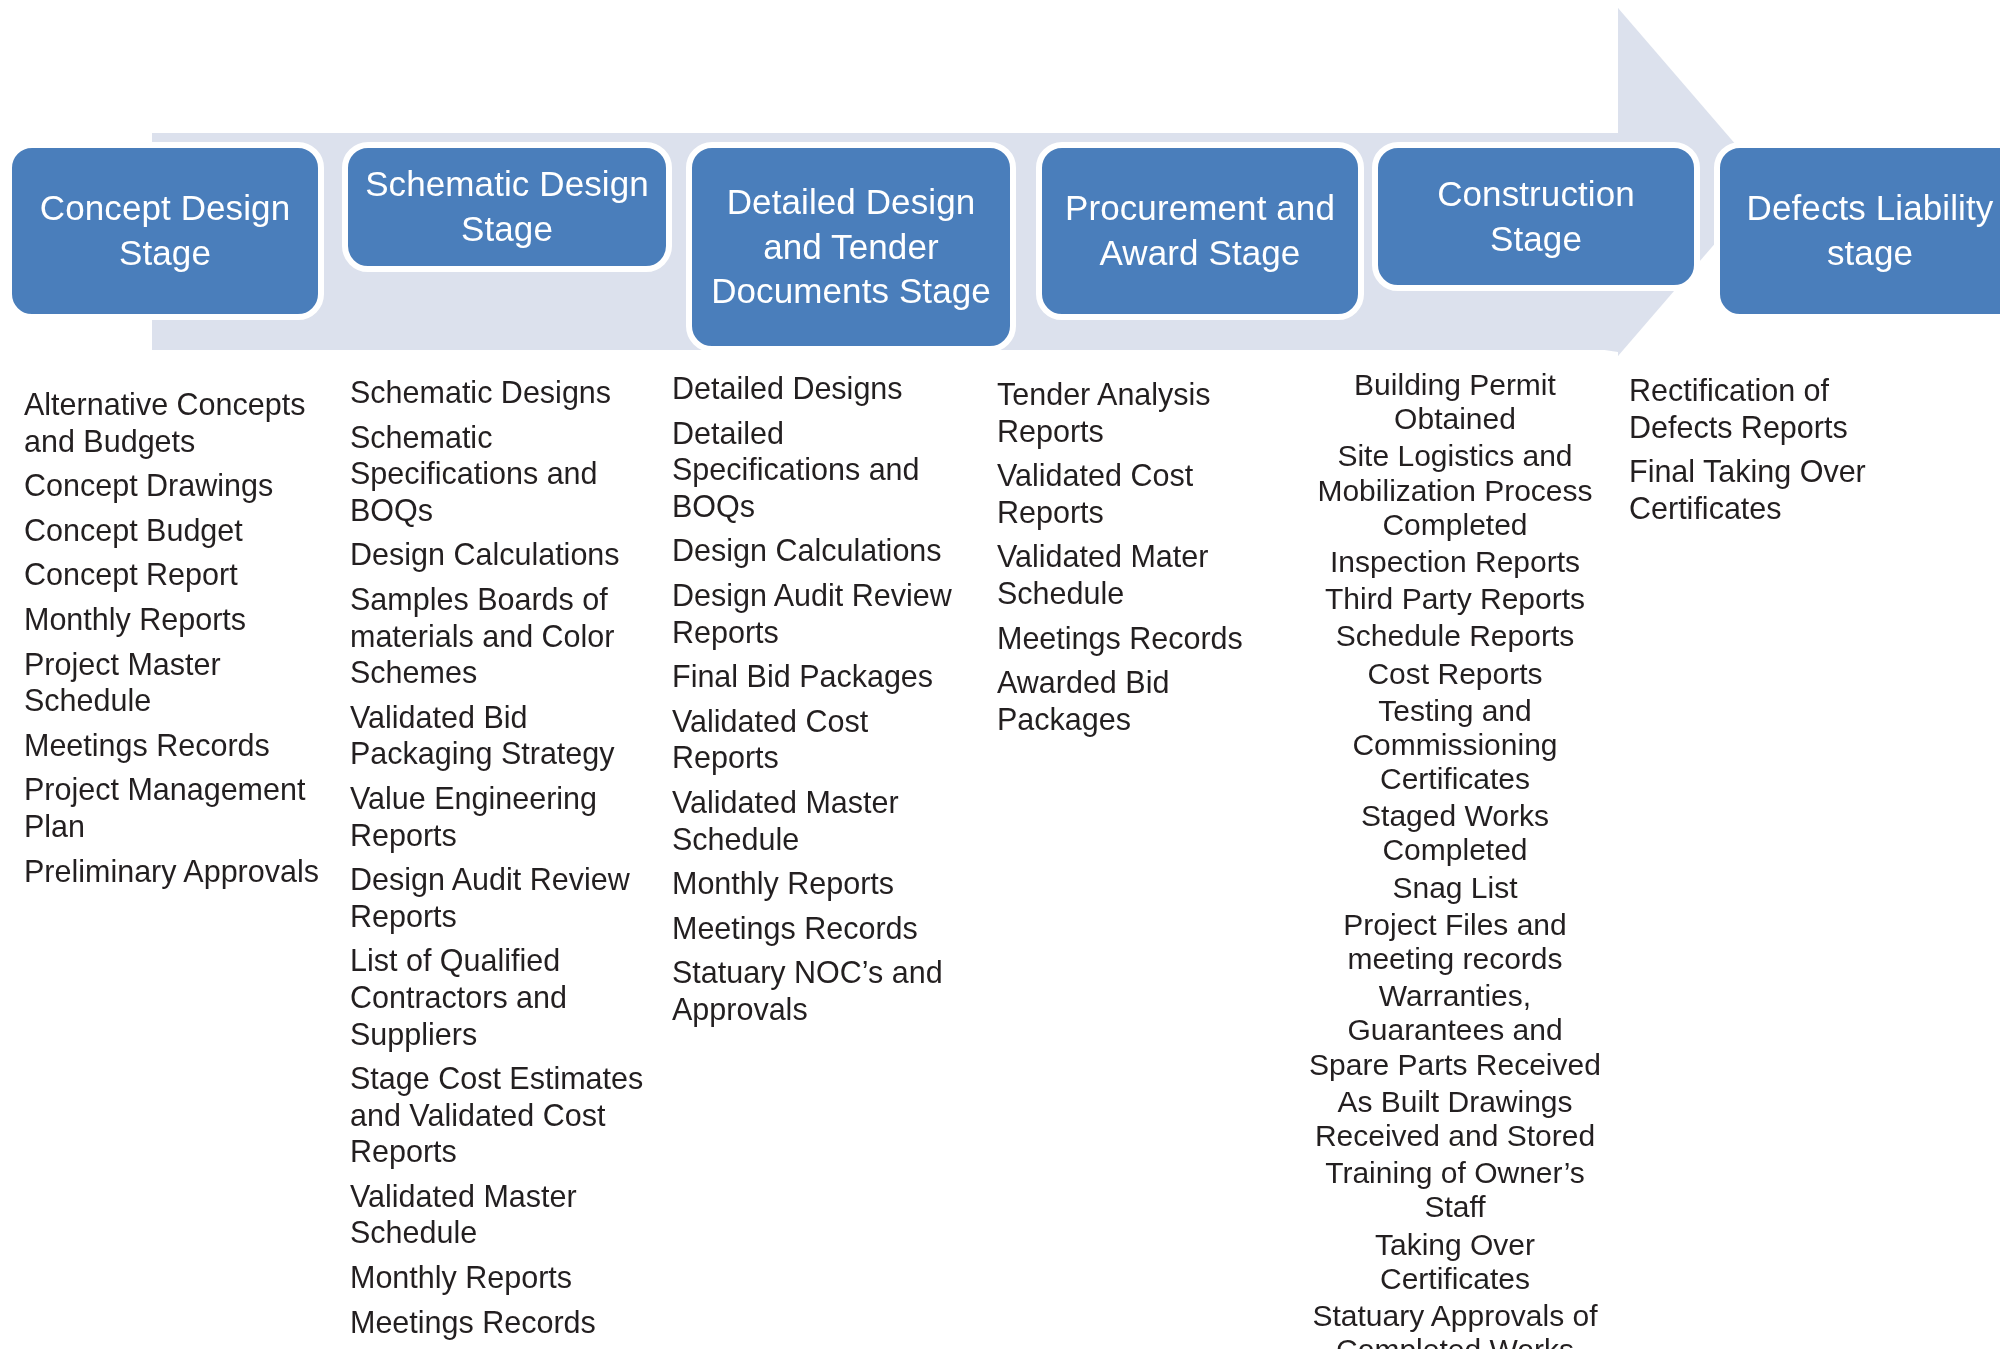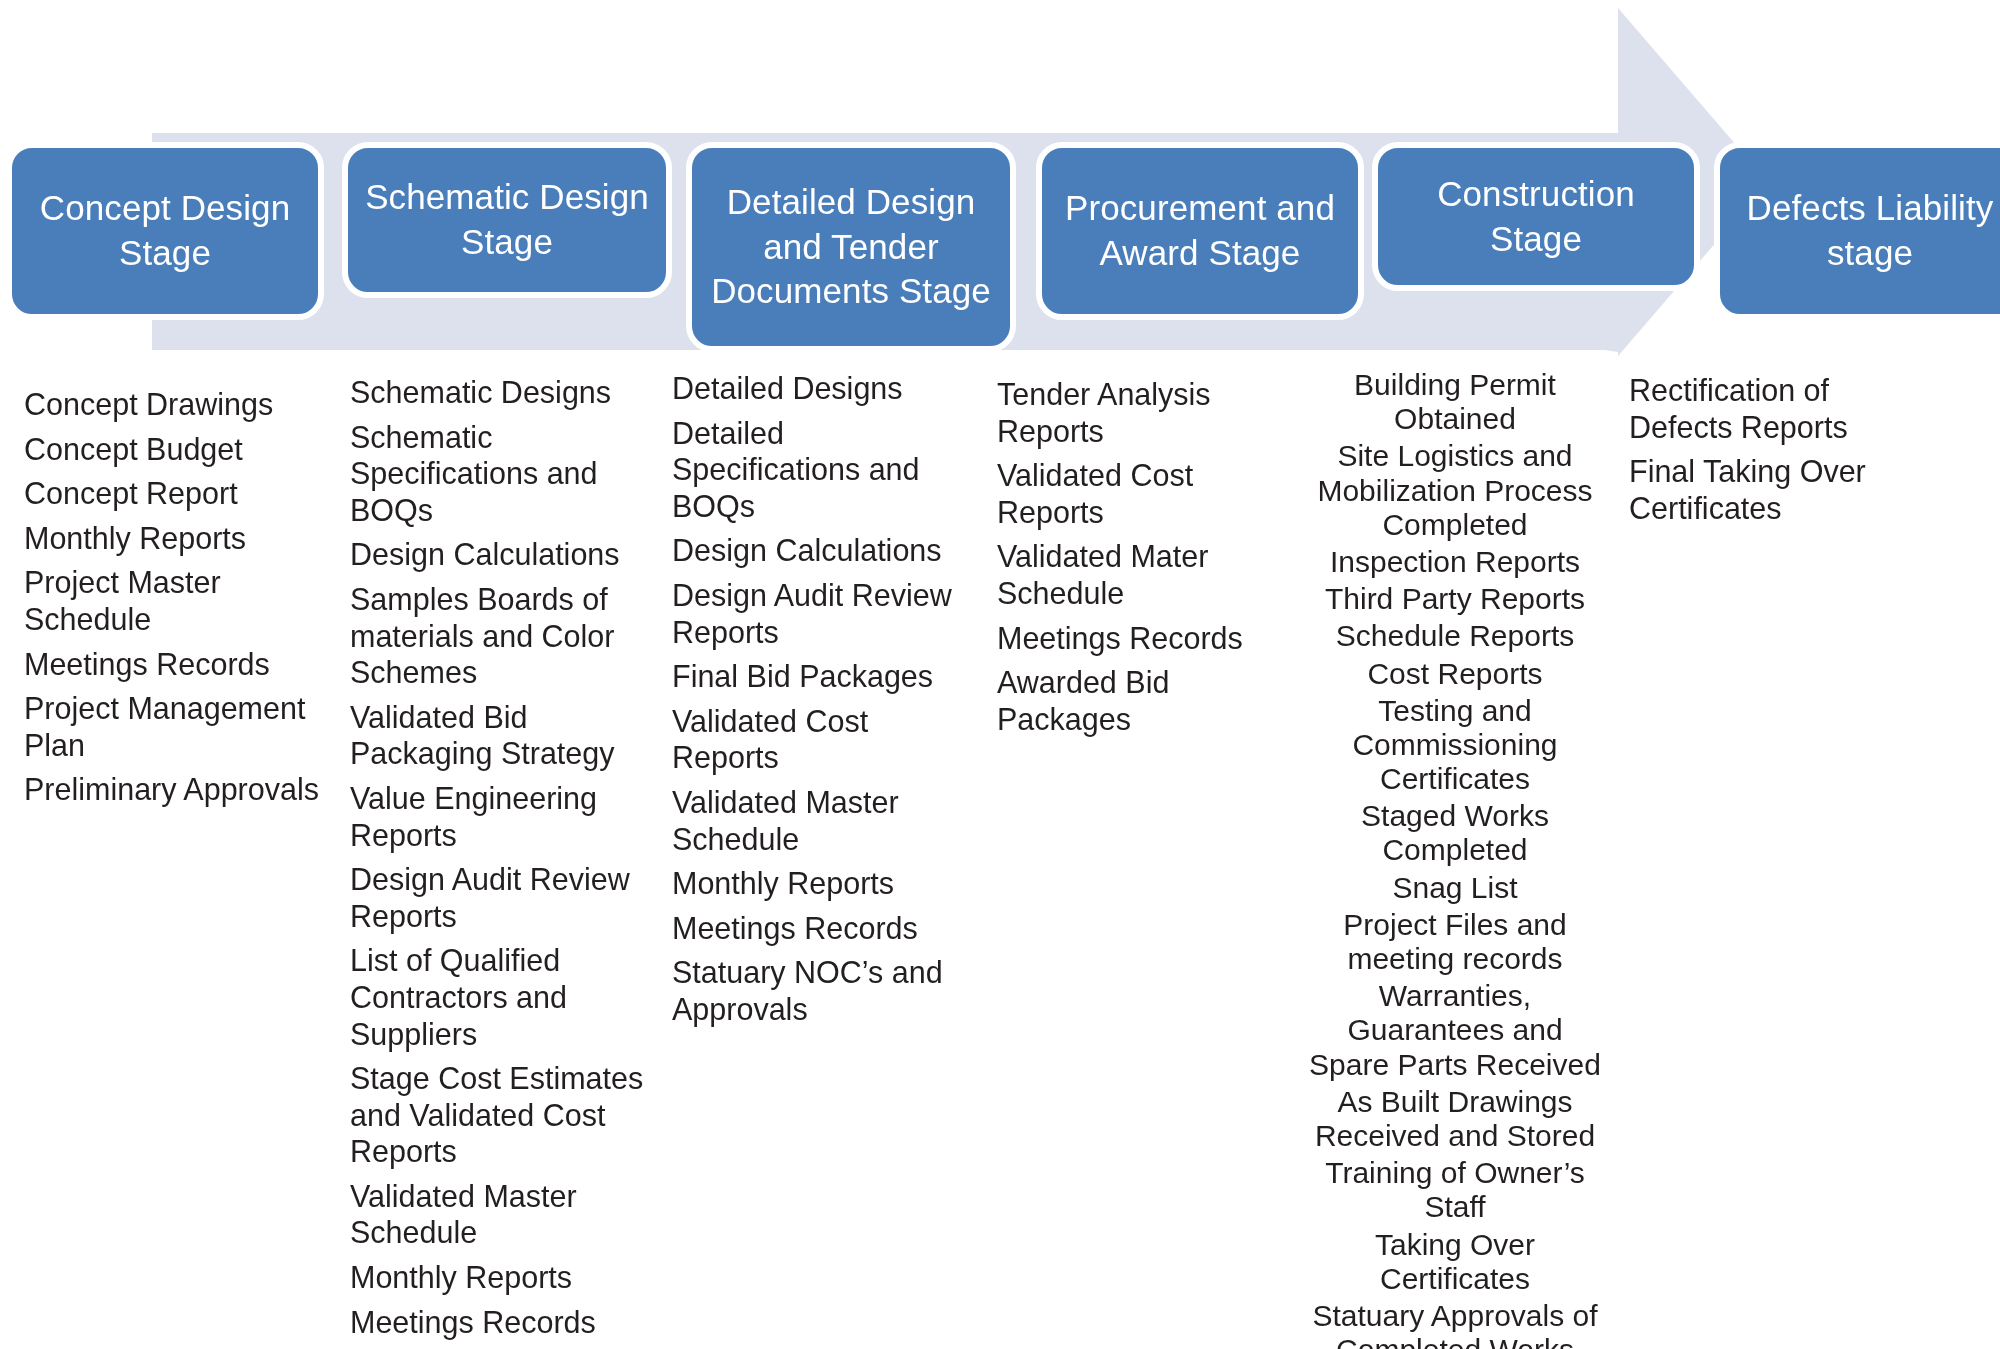--- a/index.html
+++ b/index.html
@@ -84,40 +84,41 @@
 
       <polygon points="1618,8 1768,182 1618,356" fill="#dce1ed"></polygon>
       <polygon points="1618,8 1618,356 1700,182" fill="#dce1ed"></polygon>
     </svg>
   </div>
 
   <div id="stage-boxes">
     <div class="stage-box" style="width:318px;height:178px;margin-left:6px;">
       <span>Concept Design Stage</span>
     </div>
-    <div class="stage-box" style="width:330px;height:156px;margin-left:18px;">
+    <div class="stage-box" style="width:330px;height:130px;margin-left:18px;">
       <span>Schematic Design Stage</span>
     </div>
     <div class="stage-box" style="width:330px;height:210px;margin-left:14px;">
       <span>Detailed Design and Tender Documents Stage</span>
     </div>
     <div class="stage-box" style="width:328px;height:178px;margin-left:20px;">
       <span>Procurement and Award Stage</span>
     </div>
     <div class="stage-box" style="width:328px;height:149px;margin-left:8px;">
       <span>Construction Stage</span>
     </div>
     <div class="stage-box" style="width:312px;height:178px;margin-left:14px;">
       <span>Defects Liability stage</span>
     </div>
   </div>
 
   <div id="columns">
 
     <div class="col" id="col-1" style="width:300px;margin-left:24px;margin-top:26px;">
+      <div class="item">Alternative Concepts and Budgets</div>
       <div class="item">Concept Drawings</div>
       <div class="item">Concept Budget</div>
       <div class="item">Concept Report</div>
       <div class="item">Monthly Reports</div>
       <div class="item">Project Master Schedule</div>
       <div class="item">Meetings Records</div>
       <div class="item">Project Management Plan</div>
       <div class="item">Preliminary Approvals</div>
     </div>
 

